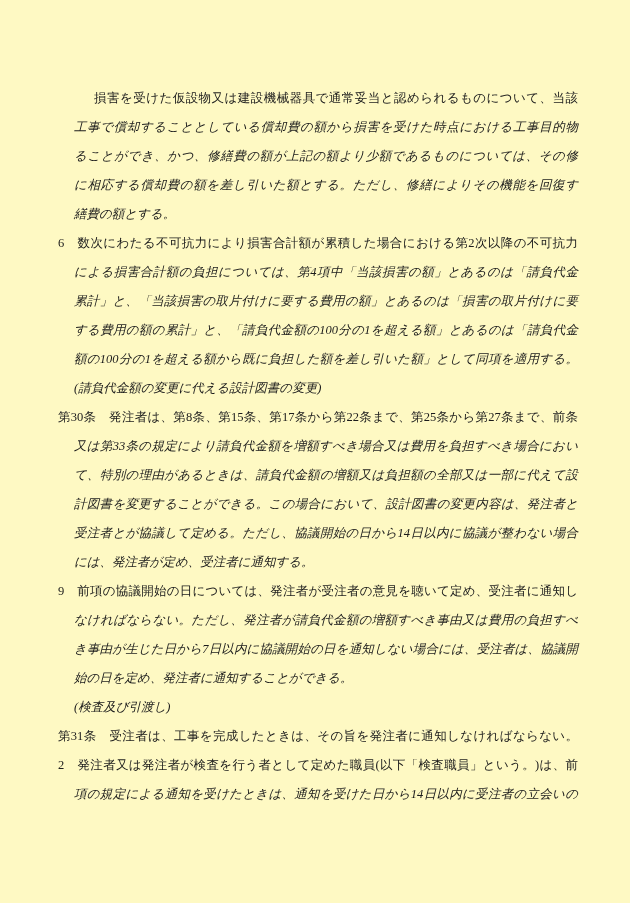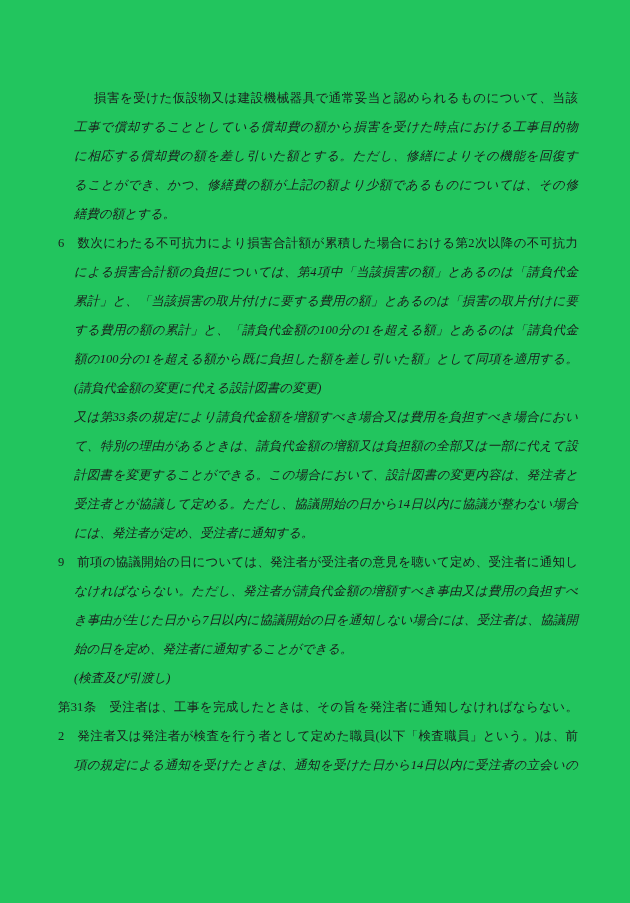--- a/index.html
+++ b/index.html
@@ -9,21 +9,21 @@
   }
   body {
     width: 630px;
     height: 903px;
     position: relative;
     overflow: hidden;
   }
   .page {
     position: absolute;
     inset: 0;
-    background: #22c55e;
+    background: #fef9c3;
   }
   .doc {
     position: absolute;
     left: 58px;
     top: 84px;
     width: 520px;
     font-family: "Liberation Serif", "DejaVu Serif", serif;
     font-size: 12.5px;
     line-height: 29px;
     color: #1b1b1b;
@@ -45,38 +45,39 @@
 </style>
 </head>
 <body>
 
 <div class="page">
   <div class="doc">
 
     <div>
       <div class="ln first j">損害を受けた仮設物又は建設機械器具で通常妥当と認められるものについて、当該</div>
       <div class="ln cont j">工事で償却することとしている償却費の額から損害を受けた時点における工事目的物</div>
+      <div class="ln cont j">ることができ、かつ、修繕費の額が上記の額より少額であるものについては、その修</div>
       <div class="ln cont j">に相応する償却費の額を差し引いた額とする。ただし、修繕によりその機能を回復す</div>
-      <div class="ln cont j">ることができ、かつ、修繕費の額が上記の額より少額であるものについては、その修</div>
       <div class="ln cont">繕費の額とする。</div>
     </div>
 
     <div>
       <div class="ln j">6　数次にわたる不可抗力により損害合計額が累積した場合における第2次以降の不可抗力</div>
       <div class="ln cont j">による損害合計額の負担については、第4項中「当該損害の額」とあるのは「請負代金</div>
       <div class="ln cont j">累計」と、「当該損害の取片付けに要する費用の額」とあるのは「損害の取片付けに要</div>
       <div class="ln cont j">する費用の額の累計」と、「請負代金額の100分の1を超える額」とあるのは「請負代金</div>
       <div class="ln cont j">額の100分の1を超える額から既に負担した額を差し引いた額」として同項を適用する。</div>
     </div>
 
     <div>
       <div class="ln cont">(請負代金額の変更に代える設計図書の変更)</div>
     </div>
 
     <div>
+      <div class="ln j">第30条　発注者は、第8条、第15条、第17条から第22条まで、第25条から第27条まで、前条</div>
       <div class="ln cont j">又は第33条の規定により請負代金額を増額すべき場合又は費用を負担すべき場合におい</div>
       <div class="ln cont j">て、特別の理由があるときは、請負代金額の増額又は負担額の全部又は一部に代えて設</div>
       <div class="ln cont j">計図書を変更することができる。この場合において、設計図書の変更内容は、発注者と</div>
       <div class="ln cont j">受注者とが協議して定める。ただし、協議開始の日から14日以内に協議が整わない場合</div>
       <div class="ln cont">には、発注者が定め、受注者に通知する。</div>
     </div>
 
     <div>
       <div class="ln j">9　前項の協議開始の日については、発注者が受注者の意見を聴いて定め、受注者に通知し</div>
       <div class="ln cont j">なければならない。ただし、発注者が請負代金額の増額すべき事由又は費用の負担すべ</div>

